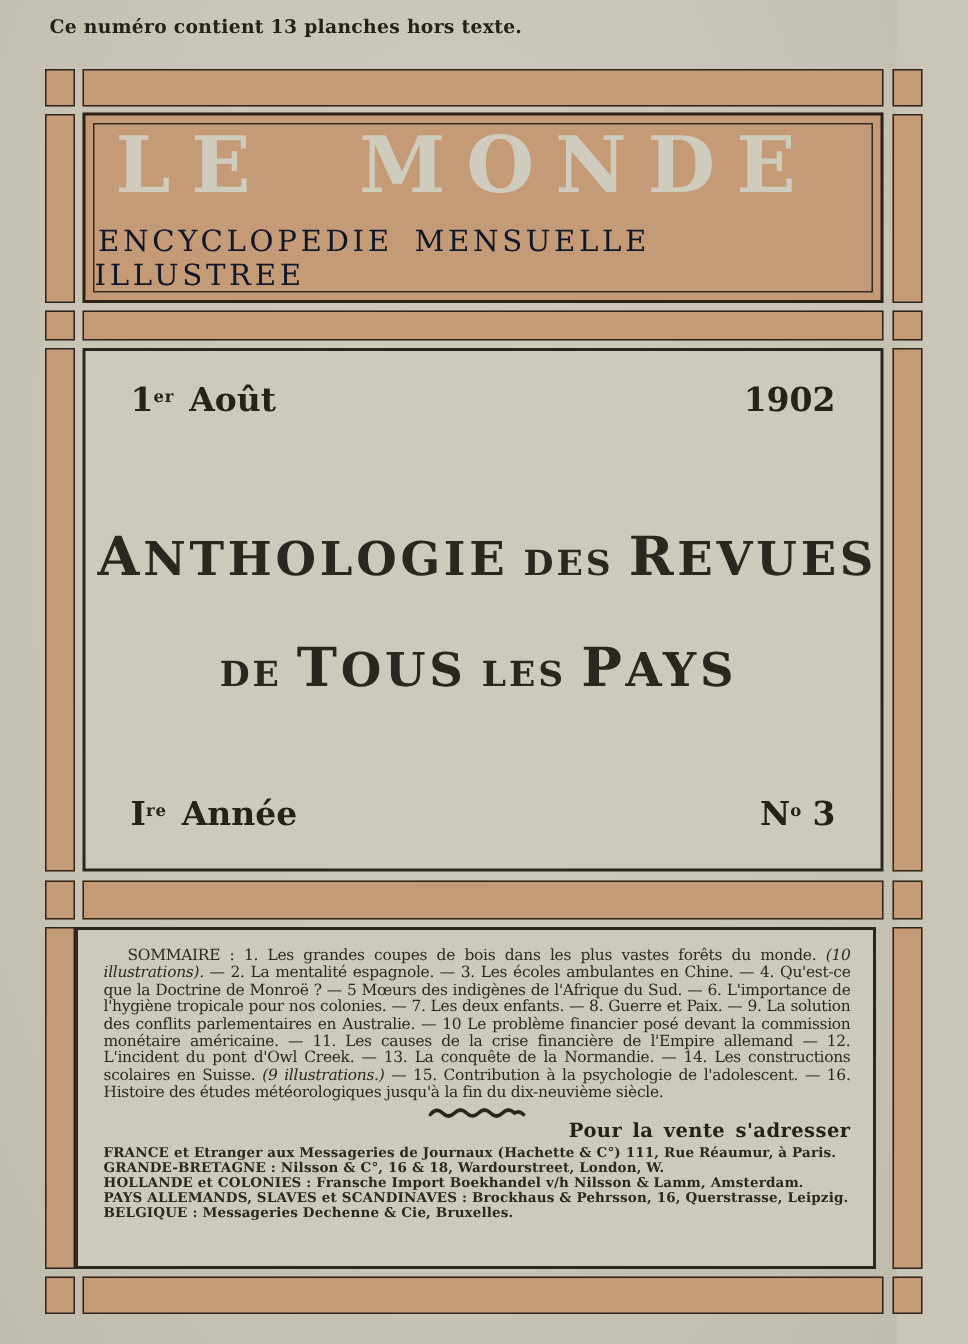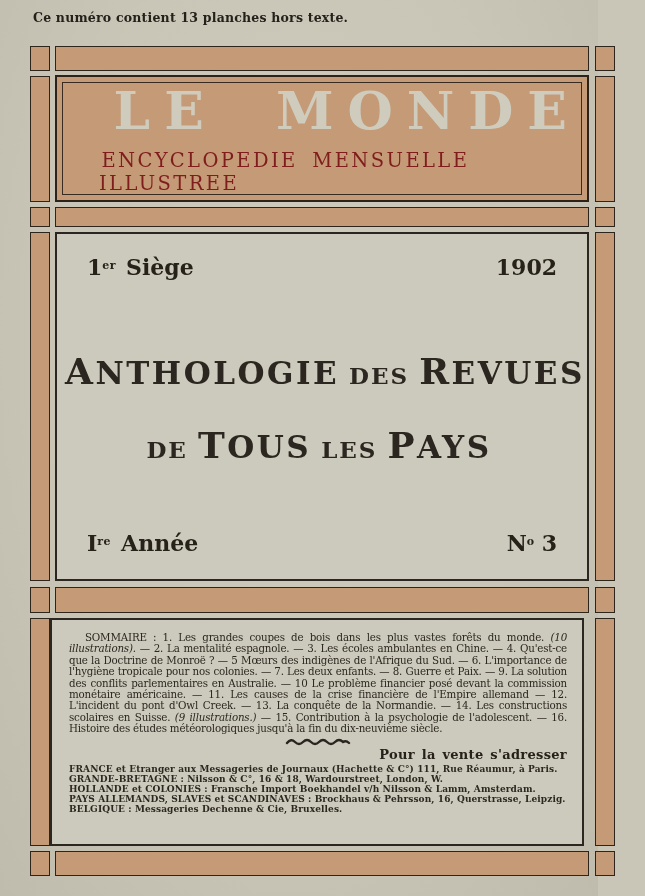--- a/index.html
+++ b/index.html
@@ -41,30 +41,30 @@
   .barC{top:207px;height:20px}
   .barE{top:587px;height:26px}
   .barG{top:851px;height:25px}
   
   .masthead{
     position:absolute;left:55px;top:75px;width:534px;height:127px;box-sizing:border-box;
     background:#c59a77;border:2px solid rgba(30,24,18,.92);
   }
   .masthead-inner{
     position:absolute;inset:5px;border:1.5px solid rgba(30,24,18,.85);
-    display:flex;flex-direction:column;align-items:flex-end;justify-content:center;
+    display:flex;flex-direction:column;align-items:flex-start;justify-content:center;
   }
   .masthead-title{
     font-size:52px;font-weight:bold;color:#cfccbe;
     letter-spacing:14px;word-spacing:26px;line-height:1;
     margin-top:2px;text-indent:14px;
   }
   .masthead-subtitle{
-    font-size:19.5px;color:#7f1d1d;letter-spacing:2.4px;word-spacing:6px;
-    margin-top:12px;text-indent:2.4px;margin-left:36px;
+    font-size:19.5px;color:#0f172a;letter-spacing:2.4px;word-spacing:6px;
+    margin-top:12px;text-indent:2.4px;
   }
   
   .middle-panel{
     position:absolute;left:55px;top:232px;width:534px;height:349px;box-sizing:border-box;
     background:#cccabc;border:2px solid rgba(30,24,18,.92);
   }
   .edge-row{
     position:absolute;left:30px;right:30px;
     display:flex;justify-content:space-between;align-items:baseline;
     font-size:22px;font-weight:bold;color:#262119;
@@ -131,21 +131,21 @@
 
   <div class="masthead">
     <div class="masthead-inner">
       <div class="masthead-title">LE MONDE</div>
       <div class="masthead-subtitle">ENCYCLOPEDIE MENSUELLE ILLUSTREE</div>
     </div>
   </div>
 
   <div class="middle-panel">
     <div class="edge-row date-row">
-      <div class="date"><span>1</span><sup>er</sup><span class="sp"></span><span>Siège</span></div>
+      <div class="date"><span>1</span><sup>er</sup><span class="sp"></span><span>Août</span></div>
       <div class="year">1902</div>
     </div>
 
     <div class="title-line title1"><span class="tw"><span class="initial">A</span>NTHOLOGIE</span><span class="tw small">DES</span><span class="tw"><span class="initial">R</span>EVUES</span></div>
     <div class="title-line title2"><span class="tw small">DE</span><span class="tw"><span class="initial">T</span>OUS</span><span class="tw small">LES</span><span class="tw"><span class="initial">P</span>AYS</span></div>
 
     <div class="edge-row issue-row">
       <div class="volume"><span>I</span><sup>re</sup><span class="sp"></span><span>Année</span></div>
       <div class="number"><span>N</span><sup>o</sup><span class="sp" style="width:7px"></span><span>3</span></div>
     </div>

